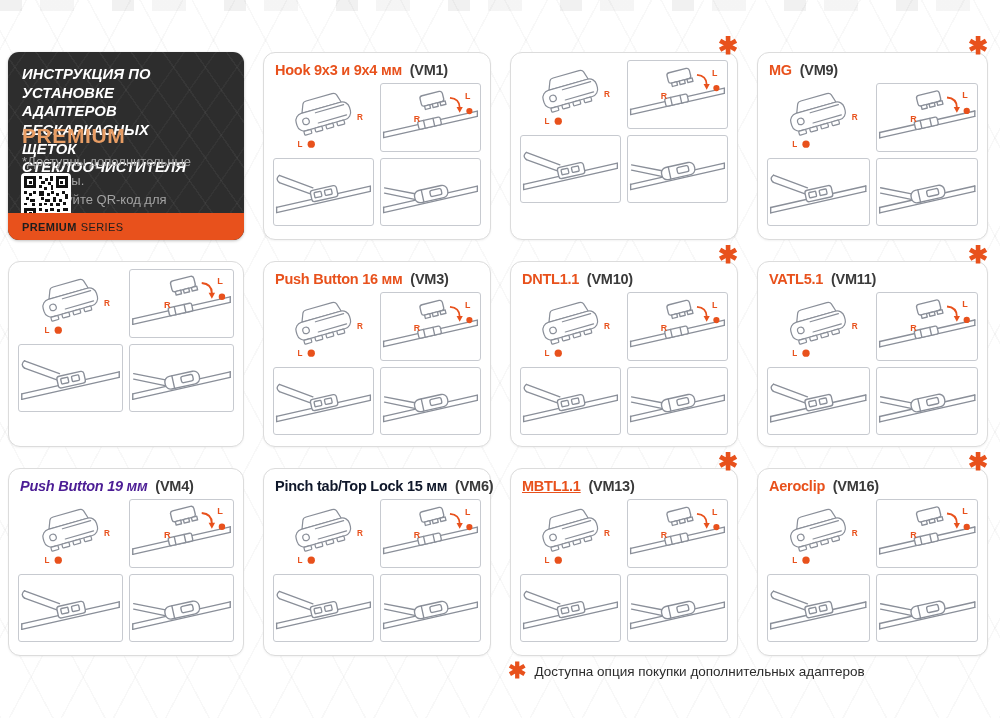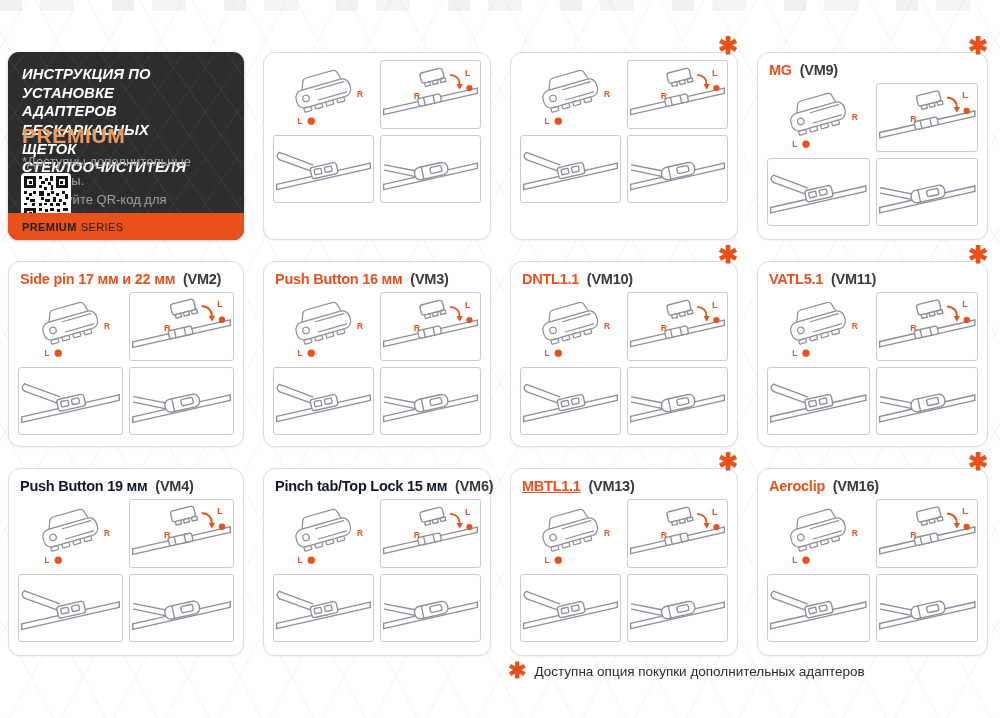--- a/index.html
+++ b/index.html
@@ -145,20 +145,23 @@
       </svg>
     </div>
     <div class="series-bar" style="background: rgb(232, 81, 28);">
       <span class="series-bold">PREMIUM</span>
       <span>SERIES</span>
     </div>
   </section>
 
   <section class="card">
 
+    <h2 class="card-title">
+      <span class="t-accent" style="color: rgb(232, 81, 28);">Hook 9x3 и 9x4 мм</span><span class="t-code"> (VM1)</span>
+    </h2>
     <div class="panels">
 
       <div class="panel">
         <svg viewBox="0 0 112 84">
           <g transform="rotate(-16 56 42)">
             <path class="draw-f" d="M32,30 L36,20 Q37,17 41,17 L74,17 Q78,17 79,20 L82,30 Z"></path>
             <rect class="draw-f" x="22" y="30" width="68" height="22" rx="9"></rect>
             <rect class="draw-f" x="28" y="52" width="9" height="5" rx="1"></rect>
             <rect class="draw-f" x="42" y="52" width="9" height="5" rx="1"></rect>
             <rect class="draw-f" x="56" y="52" width="9" height="5" rx="1"></rect>
@@ -400,23 +403,20 @@
             <rect class="draw-f" x="56" y="33" width="13" height="7" rx="2"></rect>
           </g>
         </svg>
       </div>
 
     </div>
   </section>
 
   <section class="card">
 
-    <h2 class="card-title">
-      <span class="t-accent" style="color: rgb(232, 81, 28);">Side pin 17 мм и 22 мм</span><span class="t-code"> (VM2)</span>
-    </h2>
     <div class="panels">
 
       <div class="panel">
         <svg viewBox="0 0 112 84">
           <g transform="rotate(-16 56 42)">
             <path class="draw-f" d="M32,30 L36,20 Q37,17 41,17 L74,17 Q78,17 79,20 L82,30 Z"></path>
             <rect class="draw-f" x="22" y="30" width="68" height="22" rx="9"></rect>
             <rect class="draw-f" x="28" y="52" width="9" height="5" rx="1"></rect>
             <rect class="draw-f" x="42" y="52" width="9" height="5" rx="1"></rect>
             <rect class="draw-f" x="56" y="52" width="9" height="5" rx="1"></rect>
@@ -749,21 +749,21 @@
           </g>
         </svg>
       </div>
 
     </div>
   </section>
 
   <section class="card">
 
     <h2 class="card-title">
-      <span class="t-accent" style="color: #0f172a;">Push Button 19 мм</span><span class="t-code"> (VM4)</span>
+      <span class="t-accent" style="color: #4c1d95; font-style: italic;">Push Button 19 мм</span><span class="t-code"> (VM4)</span>
     </h2>
     <div class="panels">
 
       <div class="panel">
         <svg viewBox="0 0 112 84">
           <g transform="rotate(-16 56 42)">
             <path class="draw-f" d="M32,30 L36,20 Q37,17 41,17 L74,17 Q78,17 79,20 L82,30 Z"></path>
             <rect class="draw-f" x="22" y="30" width="68" height="22" rx="9"></rect>
             <rect class="draw-f" x="28" y="52" width="9" height="5" rx="1"></rect>
             <rect class="draw-f" x="42" y="52" width="9" height="5" rx="1"></rect>

